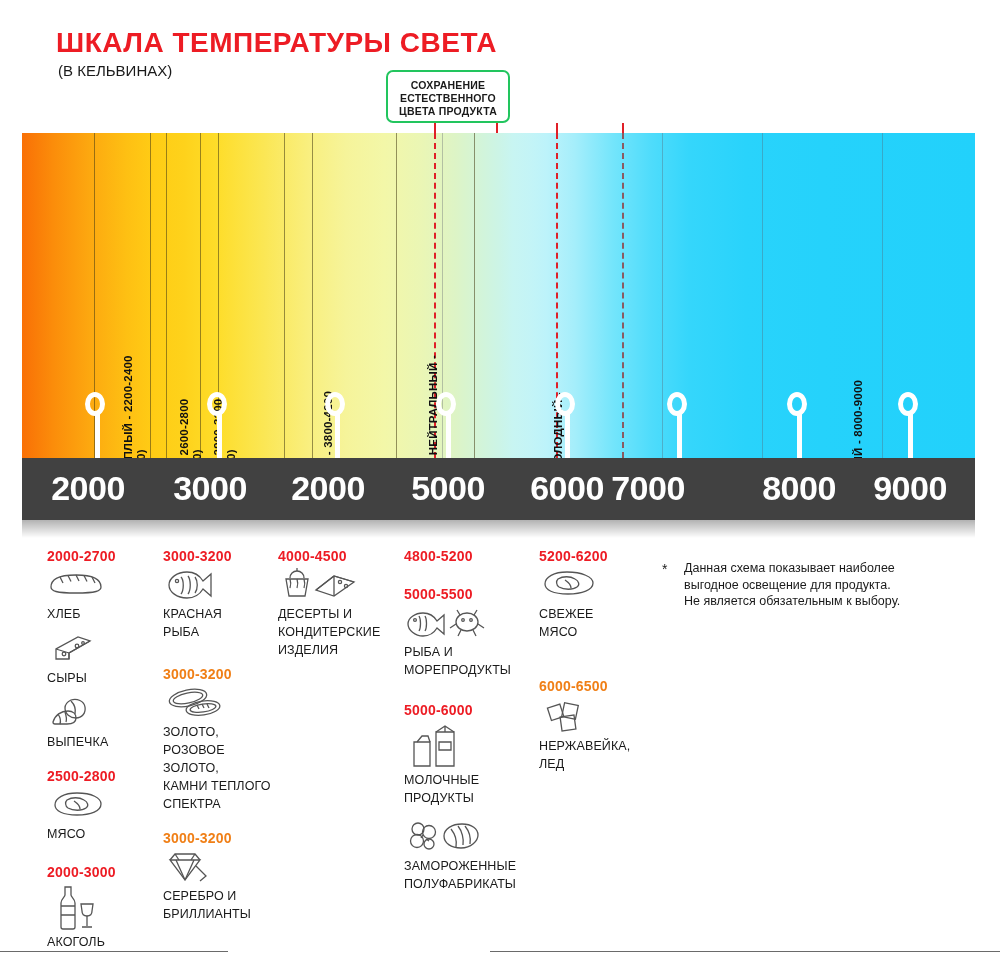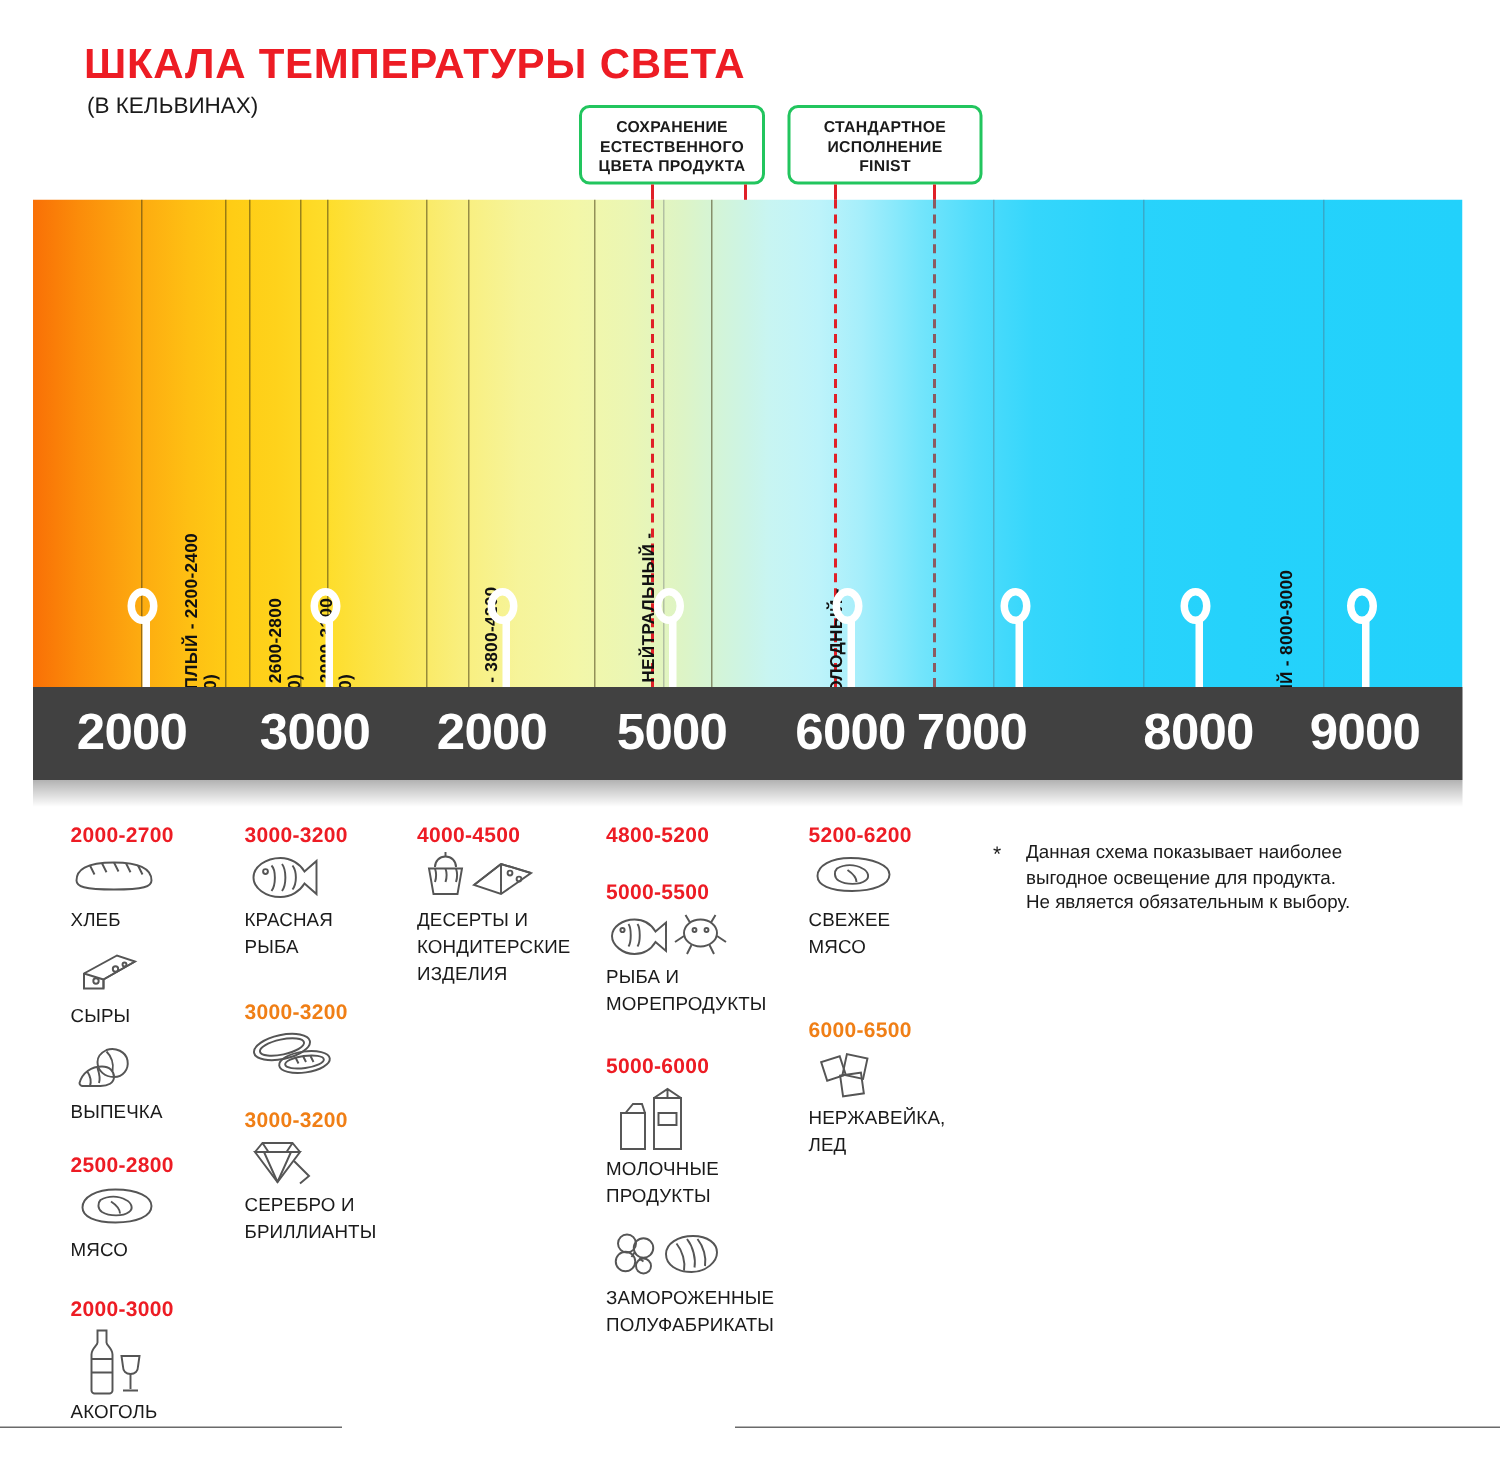--- a/index.html
+++ b/index.html
@@ -158,25 +158,20 @@
   <div class="subtitle">(В КЕЛЬВИНАХ)</div>
 
   <div class="callout" style="left:386px;top:70px;width:124px;height:53px;">
     <span style="white-space:pre-line;">СОХРАНЕНИЕ
 ЕСТЕСТВЕННОГО
 ЦВЕТА ПРОДУКТА</span>
   </div>
   <div class="callout-stem" style="left:434px;top:123px;height:42px;"></div>
   <div class="callout-stem" style="left:496px;top:123px;height:42px;"></div>
 
-  <div class="callout" style="left:525px;top:70px;width:130px;height:53px;">
-    <span style="white-space:pre-line;">СТАНДАРТНОЕ
-ИСПОЛНЕНИЕ
-FINIST</span>
-  </div>
   <div class="callout-stem" style="left:556px;top:123px;height:42px;"></div>
   <div class="callout-stem" style="left:622px;top:123px;height:42px;"></div>
 
   <div class="spectrum-wrap">
     <div class="spectrum"></div>
 
     <div class="sep" style="left:72px;"></div>
     <div class="sep" style="left:128px;"></div>
     <div class="sep" style="left:144px;"></div>
     <div class="sep" style="left:178px;"></div>
@@ -371,20 +366,24 @@
             <svg width="66" height="34" viewBox="0 0 66 34">
                 <g fill="none" stroke="#555" stroke-width="1.3">
               <ellipse cx="25" cy="12" rx="19" ry="8" transform="rotate(-12 25 12)"></ellipse>
               <ellipse cx="25" cy="12" rx="15" ry="5" transform="rotate(-12 25 12)"></ellipse>
               <ellipse cx="40" cy="22" rx="17" ry="7" transform="rotate(-8 40 22)"></ellipse>
               <ellipse cx="40" cy="22" rx="13" ry="4" transform="rotate(-8 40 22)"></ellipse>
               <path d="M34 19l2 4M39 18l2 4M44 18l2 4"></path>
             </g>
               </svg>
           </span>
+          <span class="nm">ЗОЛОТО,
+РОЗОВОЕ ЗОЛОТО,
+КАМНИ ТЕПЛОГО
+СПЕКТРА</span>
         </div>
       </div>
 
       <div class="grp" style="margin-top:18px;">
         <div class="range orange">3000-3200</div>
         <div class="item">
           <span class="ico">
             <svg width="58" height="34" viewBox="0 0 58 34">
                 <g fill="none" stroke="#555" stroke-width="1.3">
               <path d="M7 10h30L22 30z"></path>

